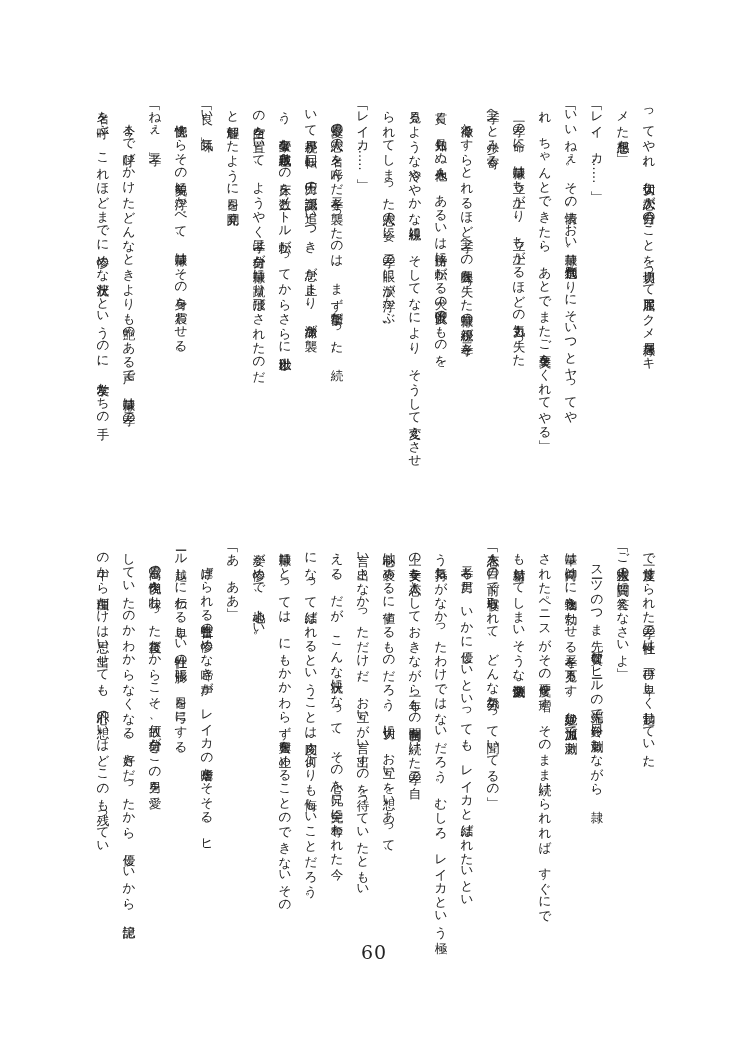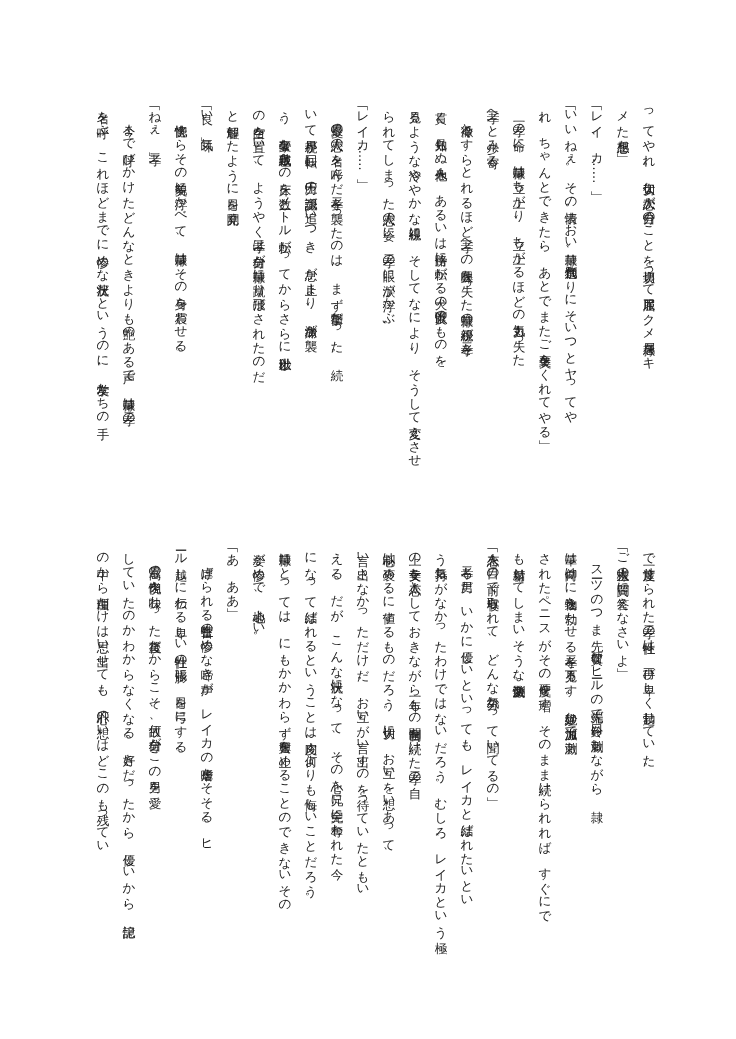--- a/index.html
+++ b/index.html
@@ -98,14 +98,15 @@
       <p class="tline">隷華にとっては、にもかかわらず興奮を止めることのできないその</p>
       <p class="tline">姿が惨めで、心地よい。</p>
       <p class="tline">「あ、ああ」</p>
       <p class="tline indent">虐げられる牡畜生の惨めな啼き声が、レイカの嗜虐をそそる。ヒ</p>
       <p class="tline">ール越しに伝わる卑しい牡性の膨張に、目を弓にする。</p>
       <p class="tline indent">最高の肉悦を味わった直後だからこそ、何故、自分がこの男を愛</p>
       <p class="tline">していたのかわからなくなる。好きだったから、優しいから、記憶</p>
       <p class="tline">の中から理由だけは思い出せても、肝心の想いはどこのも残ってい</p>
     </section>
 
+  <div class="page-number">60</div>
 
 </div>
 
 </body></html>

